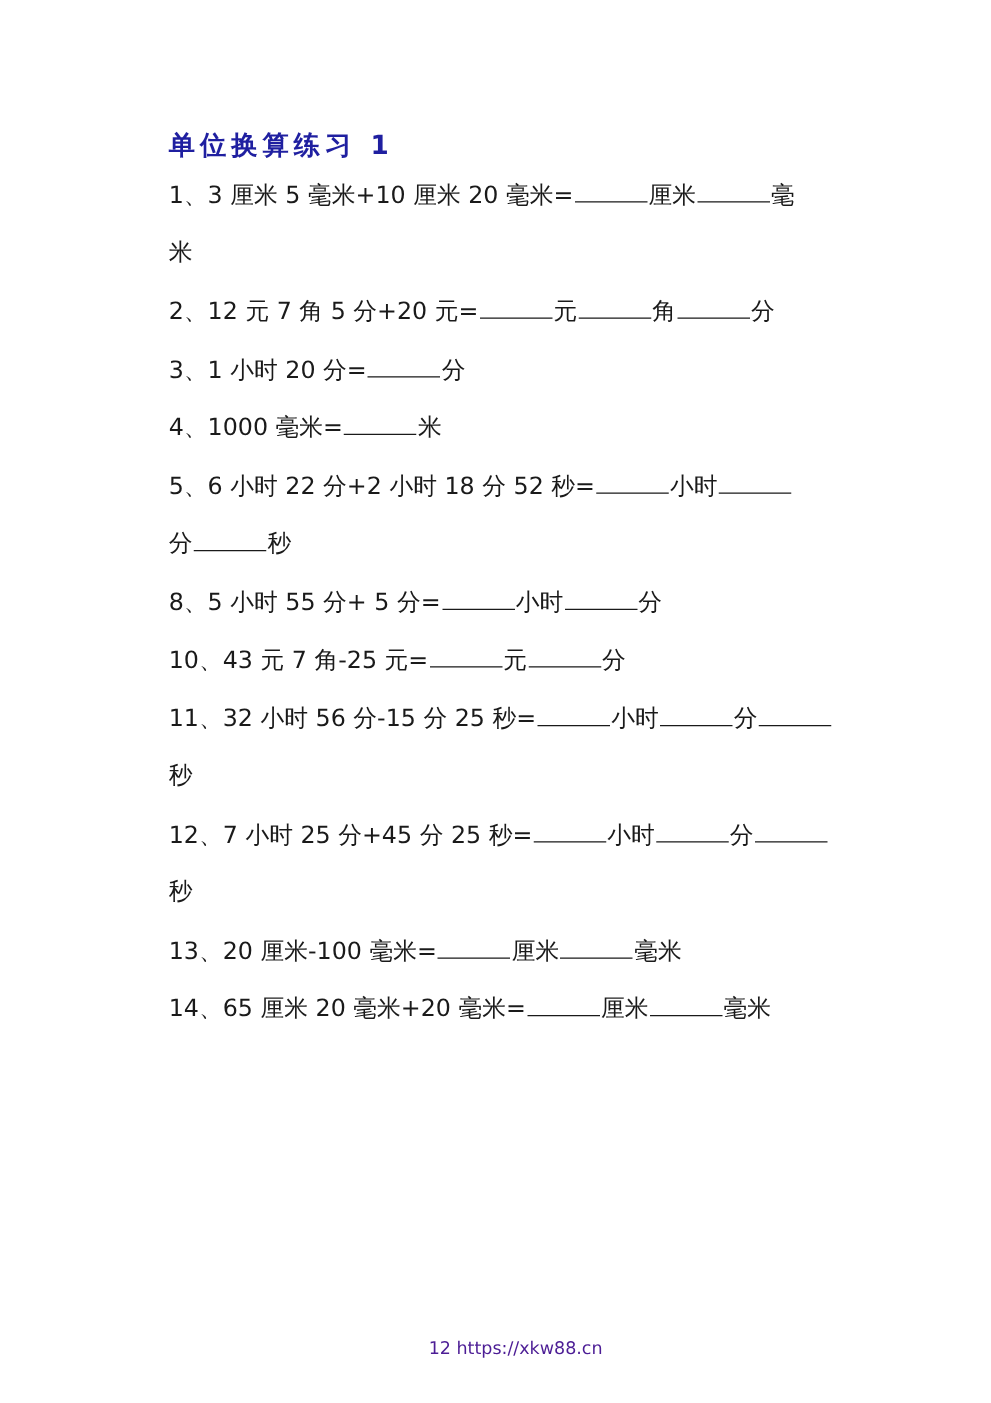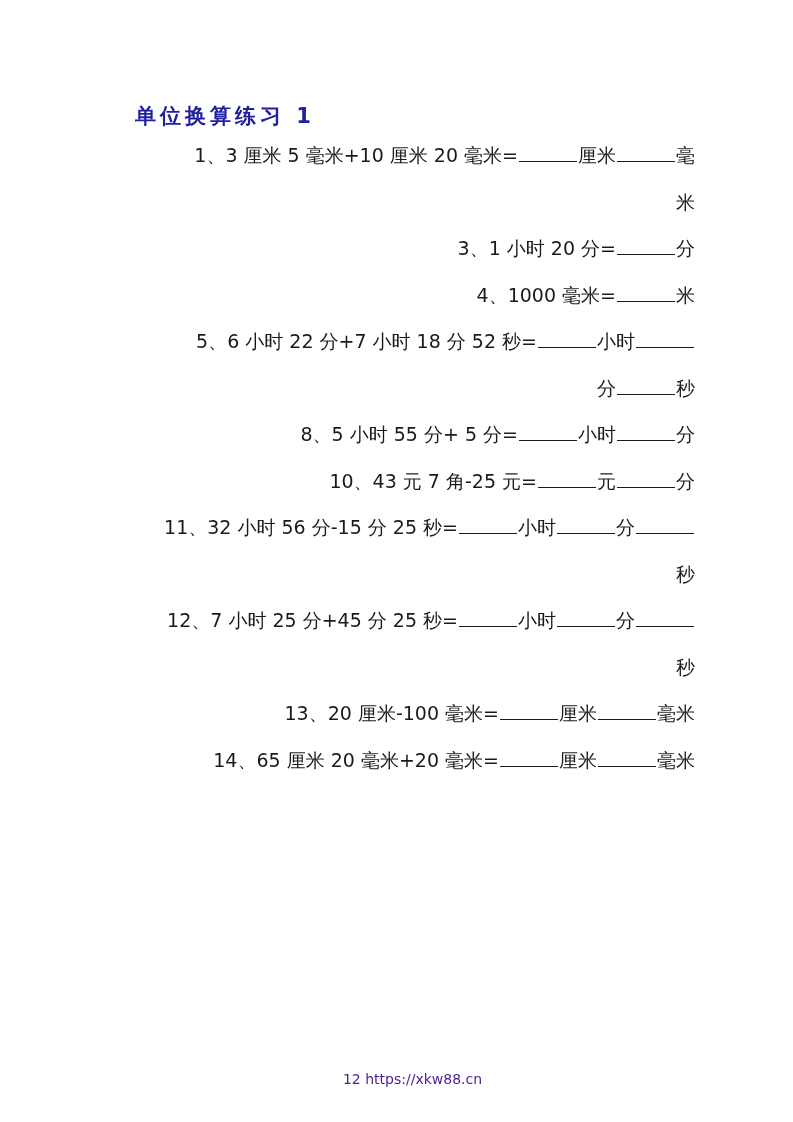--- a/index.html
+++ b/index.html
@@ -29,21 +29,20 @@
       font-weight: bold;
       color: #1f1fa0;
       letter-spacing: 4px;
       white-space: nowrap;
     }
     .problems {
       position: absolute;
       left: 119px;
       top: 143px;
       width: 560px;
-      text-align: right;
     }
     .problem {
       font-size: 19px;
       line-height: 24px;
       margin: 0;
       white-space: nowrap;
     }
     .problem .line {
       display: block;
       height: 24px;
@@ -72,27 +71,30 @@
 
 <div class="page">
   <div class="title">单位换算练习 1</div>
 
   <div class="problems" id="problems">
       <div class="problem">
         <span class="line"><span>1、</span><span>3 厘米 5 毫米+10 厘米 20 毫米=</span><span class="blank"></span><span>厘米</span><span class="blank"></span><span>毫</span></span>
         <span class="line"><span>米</span></span>
       </div>
       <div class="problem">
+        <span class="line"><span>2、</span><span>12 元 7 角 5 分+20 元=</span><span class="blank"></span><span>元</span><span class="blank"></span><span>角</span><span class="blank"></span><span>分</span></span>
+      </div>
+      <div class="problem">
         <span class="line"><span>3、</span><span>1 小时 20 分=</span><span class="blank"></span><span>分</span></span>
       </div>
       <div class="problem">
         <span class="line"><span>4、</span><span>1000 毫米=</span><span class="blank"></span><span>米</span></span>
       </div>
       <div class="problem">
-        <span class="line"><span>5、</span><span>6 小时 22 分+7 小时  18 分 52 秒=</span><span class="blank"></span><span>小时</span><span class="blank"></span></span>
+        <span class="line"><span>5、</span><span>6 小时 22 分+2 小时  18 分 52 秒=</span><span class="blank"></span><span>小时</span><span class="blank"></span></span>
         <span class="line"><span>分</span><span class="blank"></span><span>秒</span></span>
       </div>
       <div class="problem">
         <span class="line"><span>8、</span><span>5 小时 55 分+ 5 分=</span><span class="blank"></span><span>小时</span><span class="blank"></span><span>分</span></span>
       </div>
       <div class="problem">
         <span class="line"><span>10、</span><span>43 元 7 角-25 元=</span><span class="blank"></span><span>元</span><span class="blank"></span><span>分</span></span>
       </div>
       <div class="problem">
         <span class="line"><span>11、</span><span>32 小时 56 分-15 分 25 秒=</span><span class="blank"></span><span>小时</span><span class="blank"></span><span>分</span><span class="blank"></span></span>

